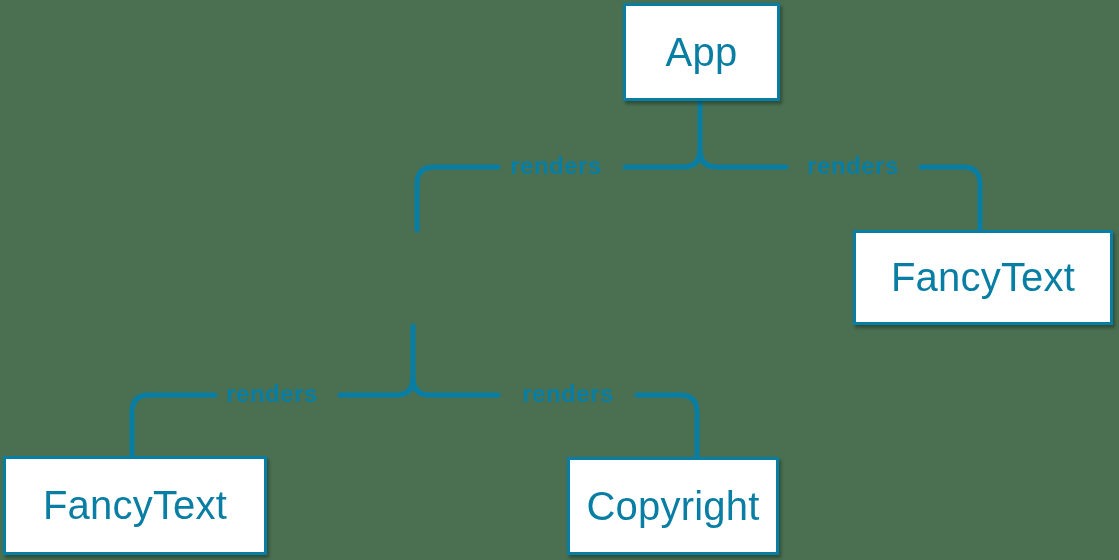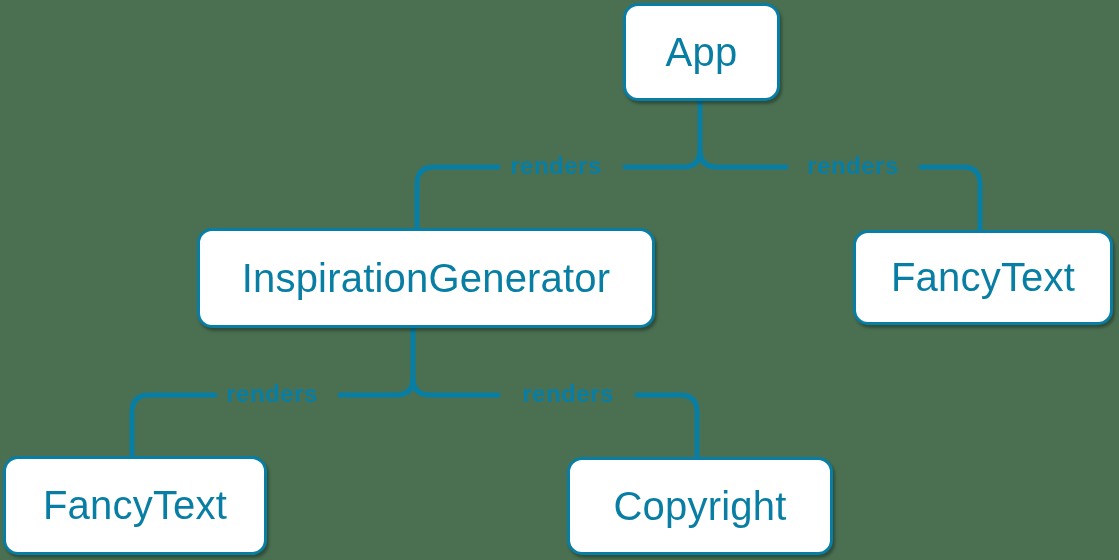--- a/index.html
+++ b/index.html
@@ -19,32 +19,32 @@
   .edges{
     position:absolute;left:0;top:0;width:1119px;height:560px;
   }
   .edges path{
     fill:none;stroke:var(--accent);stroke-width:5;stroke-linecap:round;
   }
   .node{
     position:absolute;
     background:var(--node-fill);
     border:3px solid var(--accent);
-    border-radius:15px;
+    border-radius:0;
     box-shadow:2px 3px 3px rgba(10,25,18,0.40);
     display:flex;align-items:center;justify-content:center;
     color:var(--accent);
     font-size:40px;font-weight:500;letter-spacing:0.2px;
     box-sizing:border-box;
   }
   .node-app{left:623px;top:3px;width:157px;height:98px;}
   .node-inspiration-generator{left:197px;top:228px;width:458px;height:100px;}
   .node-fancy-text-top{left:853px;top:230px;width:260px;height:95px;}
   .node-fancy-text-bottom{left:3px;top:456px;width:264px;height:99px;}
-  .node-copyright{left:567px;top:457px;width:266px;height:98px;}
+  .node-copyright{left:567px;top:457px;width:212px;height:98px;}
   .edge-label{
     position:absolute;
     transform:translate(-50%,-50%);
     color:var(--accent);
     font-size:24px;font-weight:700;letter-spacing:0.5px;
     white-space:nowrap;
   }
   .edge-label-1{left:556px;top:166px;}
   .edge-label-2{left:853px;top:166px;}
   .edge-label-3{left:272px;top:394px;}
@@ -71,23 +71,20 @@
     <g>
       <path d="M 413 378 Q 413 395 430 395 H 498"></path>
       <path d="M 637 395 H 680 Q 697 395 697 412 V 459"></path>
     </g>
   </svg>
 
   <div class="node node-app">
     <span>App</span>
   </div>
 
-  <div class="node node-inspiration-generator">
-    <span>InspirationGenerator</span>
-  </div>
 
   <div class="node node-fancy-text-top">
     <span>FancyText</span>
   </div>
 
   <div class="node node-fancy-text-bottom">
     <span>FancyText</span>
   </div>
 
   <div class="node node-copyright">

